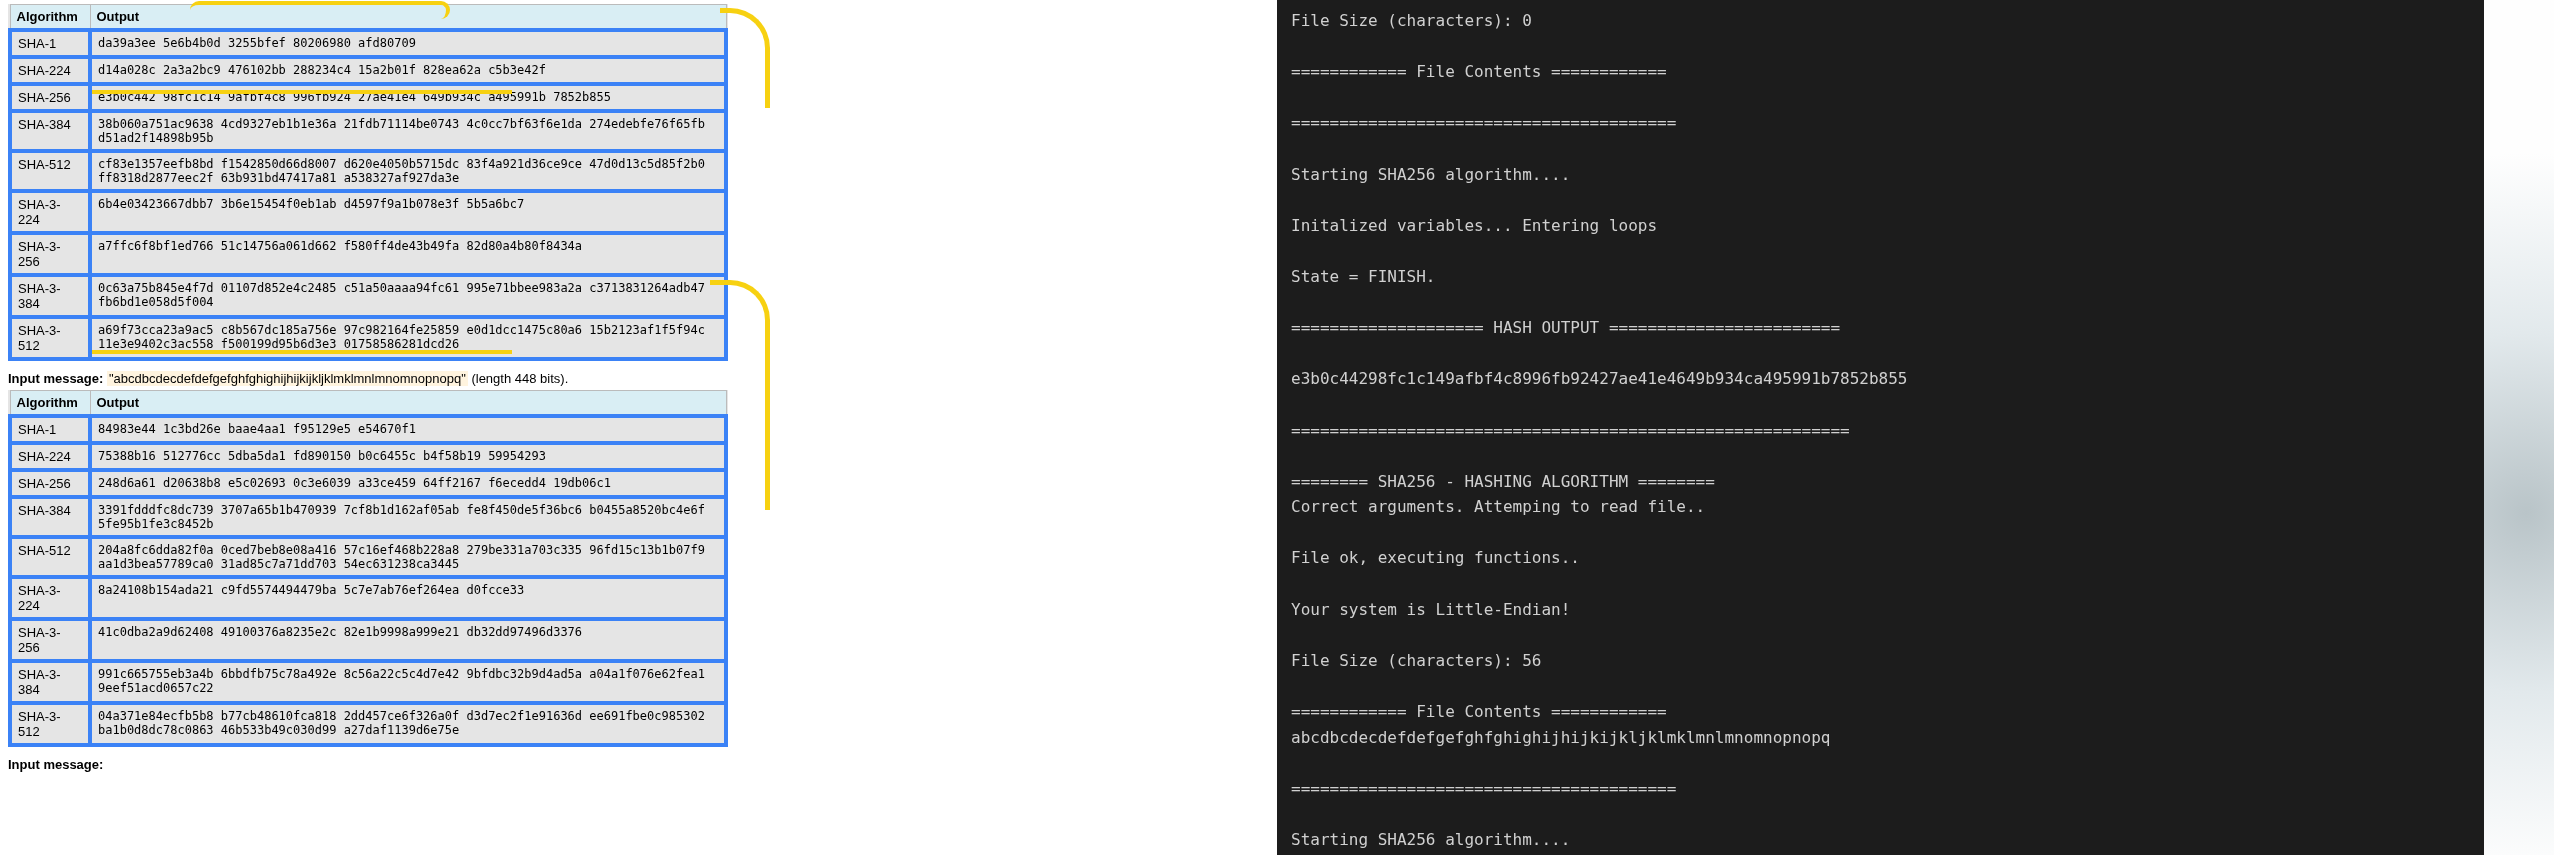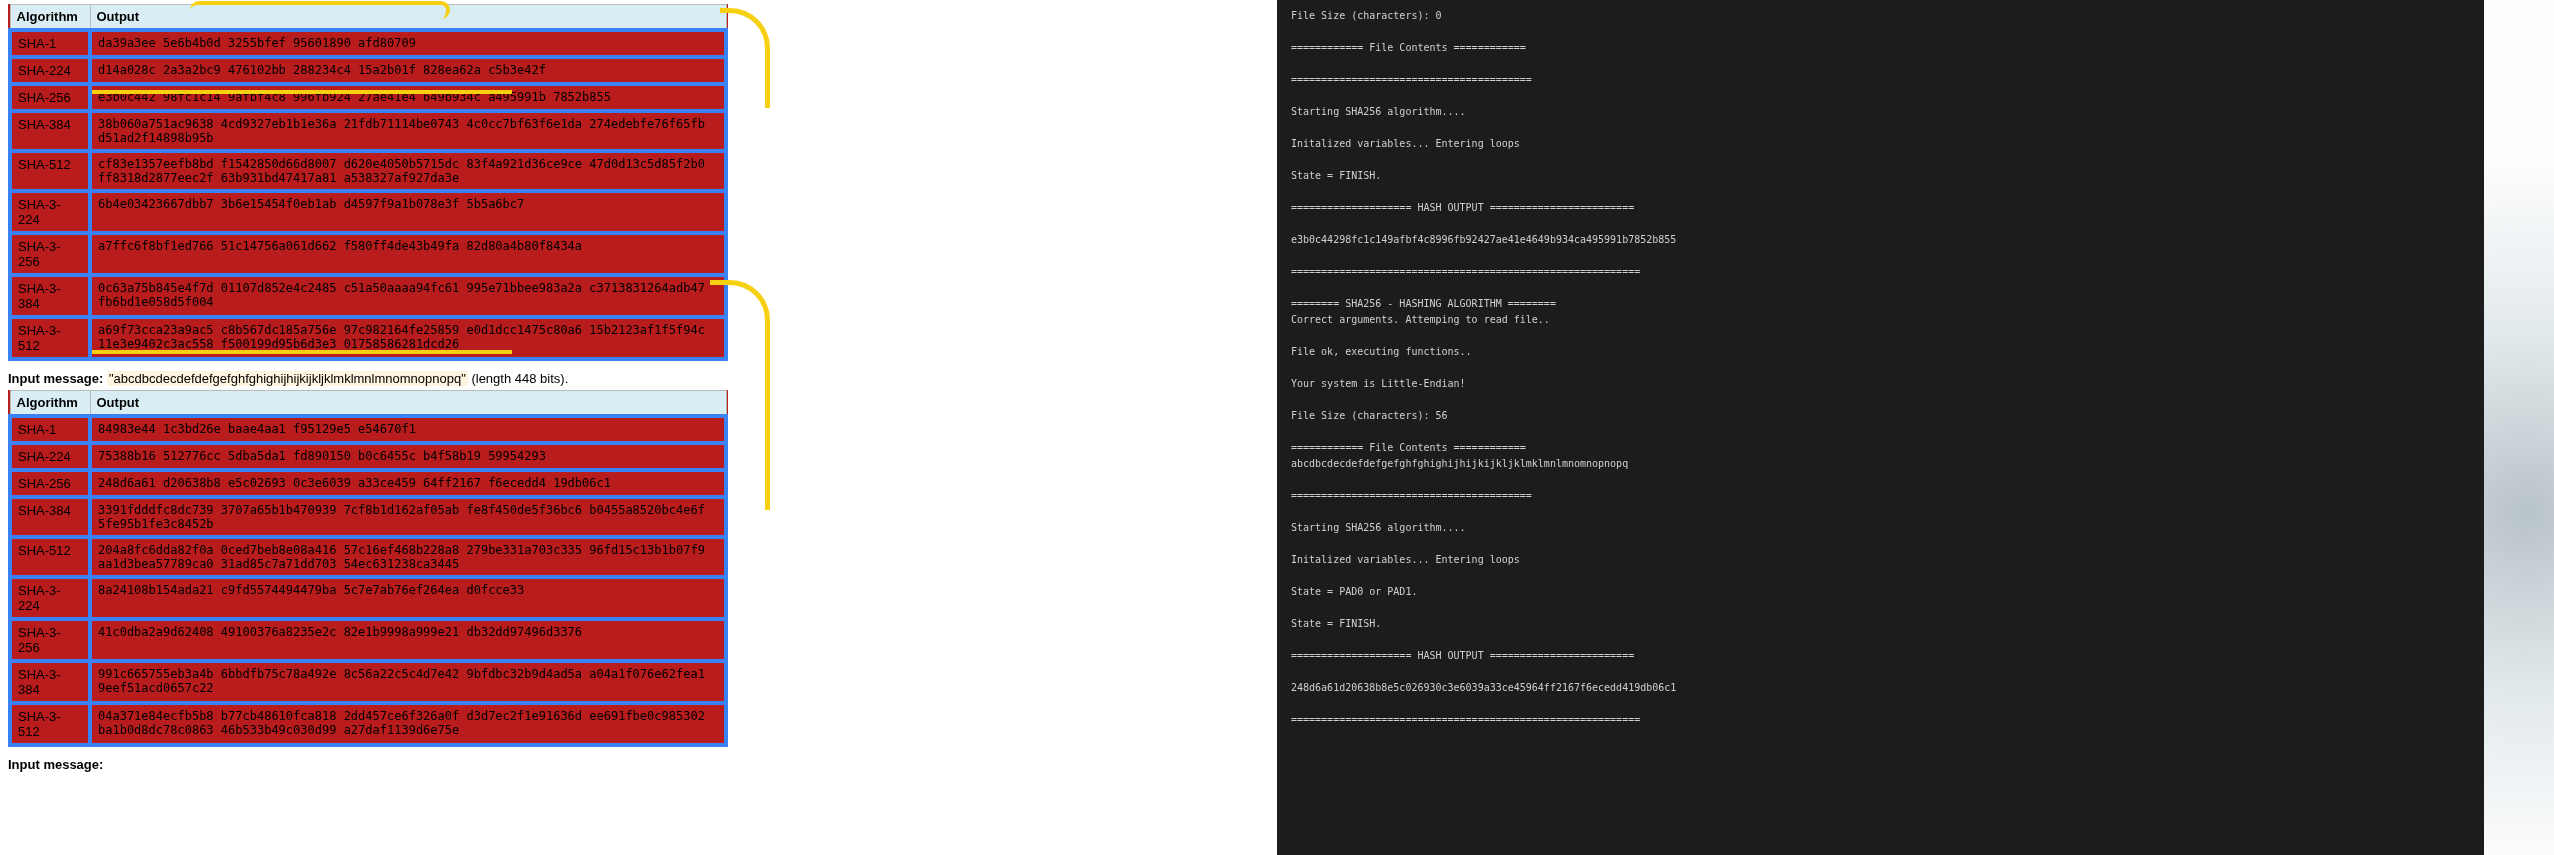--- a/index.html
+++ b/index.html
@@ -1,28 +1,28 @@
 <!DOCTYPE html>
 <html><head>
 <meta charset="utf-8">
 <style>
   * { box-sizing: border-box; margin: 0; padding: 0; }
   html, body { width: 100%; height: 100%; font-family: Arial, Helvetica, sans-serif; font-size: 13px; background: #f5f5f5; }
   body { display: flex; }
 
   .left-pane { width: 50%; background: #fff; padding: 4px 8px 8px 8px; position: relative; }
   .right-wrap { width: 50%; background: #111; display: flex; }
-  .terminal { flex: 1; background: #1c1c1c; color: #d0d0d0; font-family: "Menlo","Consolas","DejaVu Sans Mono",monospace; font-size: 10px; line-height: 1.6; padding: 8px 14px 14px 14px; white-space: pre; overflow: hidden; }
+  .terminal { flex: 1; background: #1c1c1c; color: #d0d0d0; font-family: "Menlo","Consolas","DejaVu Sans Mono",monospace; font-size: 16px; line-height: 1.6; padding: 8px 14px 14px 14px; white-space: pre; overflow: hidden; }
   .right-strip { width: 70px; background: radial-gradient(circle at 60% 60%, #b9c4c8 0%, #e2e9ec 35%, #fefefe 70%); }
 
   .section-label { font-weight: bold; }
   .msg-line { margin: 2px 0 4px 0; }
   .msg-value { background: #fff4df; padding: 0 2px; }
 
-  table.hash-table { border-collapse: collapse; width: 720px; margin-bottom: 10px; background: #b91c1c; }
+  table.hash-table { border-collapse: collapse; width: 720px; margin-bottom: 10px; background: #e5e5e5; }
   table.hash-table th { background: #d9eef4; font-weight: bold; text-align: left; padding: 4px 6px; border: 1px solid #bbb; }
   table.hash-table th.algo-head { text-align: left; width: 80px; }
   table.hash-table td { border: 4px solid #3b82f6; padding: 4px 6px; vertical-align: top; }
   table.hash-table td.algo { width: 80px; }
   table.hash-table td.out { font-family: "Menlo","Consolas","DejaVu Sans Mono",monospace; font-size: 12px; word-break: break-all; }
 
   
   .hl { position: absolute; pointer-events: none; }
   .hl-stroke { border: 4px solid #f7d111; border-radius: 20px; }
   .hl-underline { border-bottom: 4px solid #f7d111; }
@@ -48,21 +48,21 @@
   <table class="hash-table">
     <thead>
       <tr>
         <th class="algo-head">Algorithm</th>
         <th>Output</th>
       </tr>
     </thead>
     <tbody id="tbody1">
         <tr>
           <td class="algo">SHA-1</td>
-          <td class="out">da39a3ee 5e6b4b0d 3255bfef 95601890 afd80709</td>
+          <td class="out">da39a3ee 5e6b4b0d 3255bfef 80206980 afd80709</td>
         </tr>
         <tr>
           <td class="algo">SHA-224</td>
           <td class="out">d14a028c 2a3a2bc9 476102bb 288234c4 15a2b01f 828ea62a c5b3e42f</td>
         </tr>
         <tr>
           <td class="algo">SHA-256</td>
           <td class="out">e3b0c442 98fc1c14 9afbf4c8 996fb924 27ae41e4 649b934c a495991b 7852b855</td>
         </tr>
         <tr>

